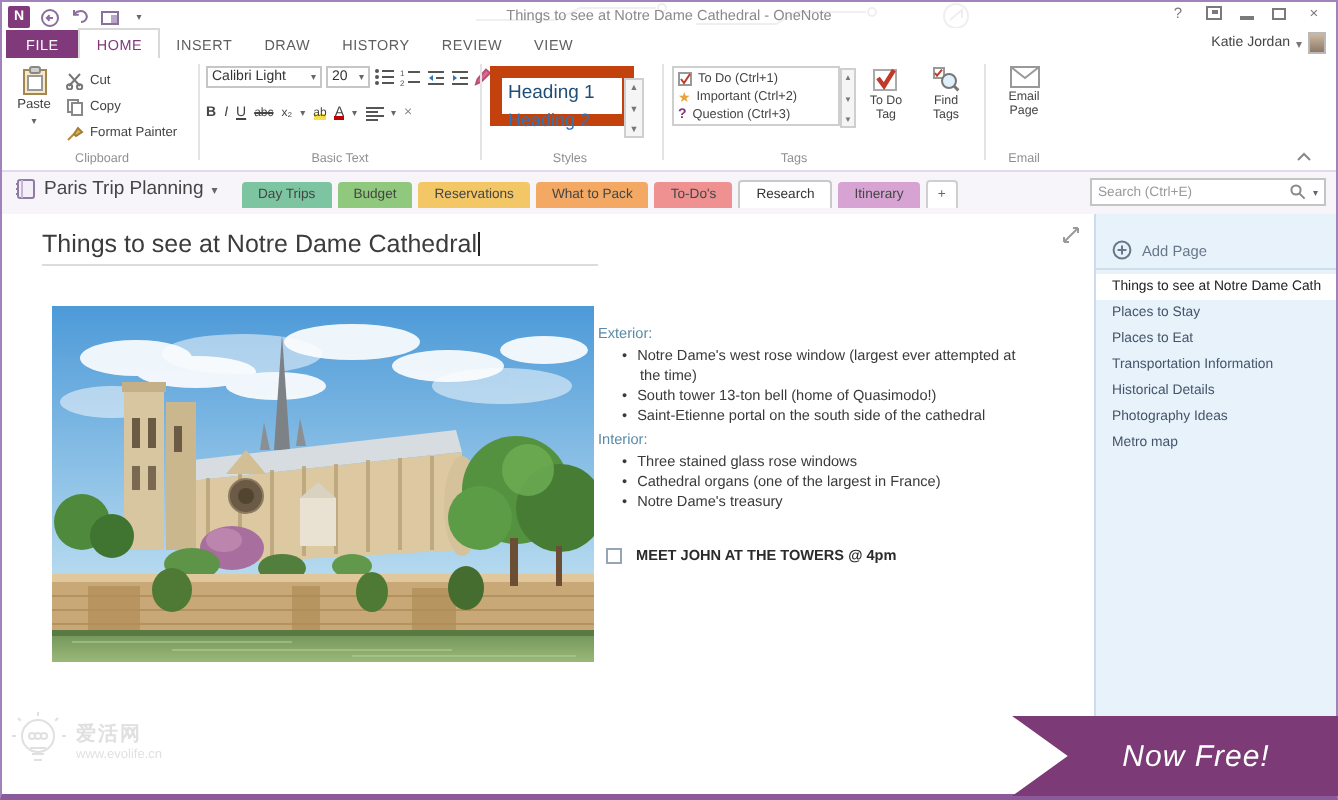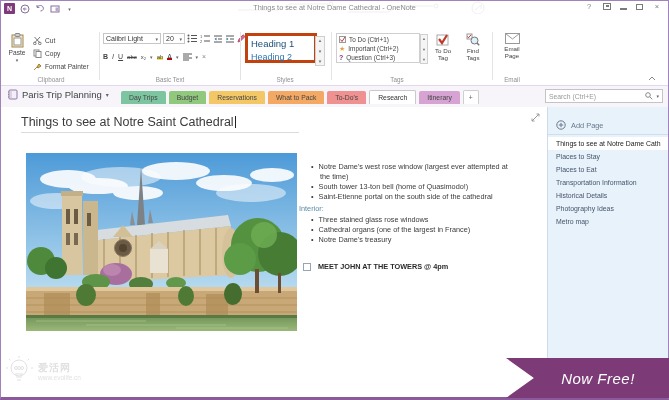--- a/index.html
+++ b/index.html
@@ -33,21 +33,21 @@
   
   .ribbon { position:absolute; left:0; top:28px; right:0; height:57px; background:#fff; border-bottom:1px solid #e3d9ee; }
   .group { position:absolute; top:2px; bottom:0; }
   .grouplabel { position:absolute; bottom:2px; left:0; right:0; text-align:center; font-size:6.3px; color:#918f94; }
   .gdiv { position:absolute; top:3px; width:1px; height:48px; background:#e4e4e4; }
   .rbtn-lg { display:flex; flex-direction:column; align-items:center; font-size:6.6px; color:#444; gap:1px; }
   .rbtn-sm { display:flex; align-items:center; gap:3px; font-size:6.6px; color:#444; height:10px; }
   .caret-s { font-size:5px; color:#666; }
   .combo { border:1px solid #c6c6c6; background:#fff; font-size:7px; color:#333; display:flex; align-items:center; justify-content:space-between; padding:0 2px; height:11px; }
   .mini { font-size:7px; color:#444; display:flex; align-items:center; }
-  .stylesbox { position:absolute; left:2px; top:2px; width:72px; height:30px; border:3px solid #c2410c; background:#fff; padding:1px 3px; }
+  .stylesbox { position:absolute; left:2px; top:2px; width:72px; height:30px; border:6px solid #c2410c; background:#fff; padding:1px 3px; }
   .sh1 { font-size:9.5px; color:#1f4e79; line-height:14px; }
   .sh2 { font-size:9px; color:#2e75b6; line-height:13px; }
   .scrollcol { position:absolute; right:-11px; top:0; width:10px; height:30px; border:1px solid #cfcfcf; background:#f5f5f5; display:flex; flex-direction:column; align-items:center; justify-content:space-between; font-size:4.5px; color:#777; padding:1px 0; }
   .tagsbox { position:absolute; left:2px; top:2px; width:84px; height:30px; border:1px solid #cfcfcf; background:#fff; padding:1px 2px; }
   .tagrow { display:flex; align-items:center; gap:3px; font-size:6.4px; color:#444; height:9px; }
   .tagscroll { position:absolute; right:-9px; top:0; width:8px; height:30px; border:1px solid #cfcfcf; background:#f5f5f5; display:flex; flex-direction:column; align-items:center; justify-content:space-between; font-size:4px; color:#777; padding:1px 0; }
   .bigbtn { position:absolute; top:2px; width:22px; display:flex; flex-direction:column; align-items:center; font-size:6.2px; color:#444; text-align:center; line-height:6.5px; gap:2px; }
   .collapse { position:absolute; right:12px; bottom:4px; color:#888; }
 
   
@@ -133,20 +133,34 @@
     <div class="win-title">Things to see at Notre Dame Cathedral - OneNote</div>
     <div class="win-controls">
       <span class="wc">?</span>
       <span class="wc-disp"></span>
       <span class="wc-min"></span>
       <span class="wc-box"></span>
       <span class="wc">×</span>
     </div>
   </div>
 
+  <div class="tabrow">
+    <div class="tab file">FILE</div>
+    <div class="tab active">HOME</div>
+    <div class="tab">INSERT</div>
+    <div class="tab">DRAW</div>
+    <div class="tab">HISTORY</div>
+    <div class="tab">REVIEW</div>
+    <div class="tab">VIEW</div>
+    <div class="account">
+      <span class="uname">Katie Jordan</span>
+      <span class="caret">▾</span>
+      <span class="avatar"></span>
+    </div>
+  </div>
 
   <div class="ribbon">
 
     <div class="group" style="left:2px; width:96px;">
       <div class="rbtn-lg" style="position:absolute; left:2px; top:2px; width:24px;">
         <svg width="13" height="15" viewBox="0 0 13 15">
             <rect x="1" y="2" width="11" height="12" fill="#f6e9c8" stroke="#a08850"></rect>
             <rect x="4" y="0.5" width="5" height="3" rx="1" fill="#cfcfcf" stroke="#888"></rect>
             <rect x="3" y="5" width="7" height="7" fill="#fff" stroke="#999"></rect>
           </svg>
@@ -335,21 +349,21 @@
       <svg width="8" height="8" viewBox="0 0 8 8">
           <circle cx="3" cy="3" r="2.3" fill="none" stroke="#888"></circle>
           <path d="M4.8 4.8L7.3 7.3" stroke="#888"></path>
         </svg>
       <span class="caret-s">▾</span>
     </div>
   </div>
 
   <div class="main">
     <div class="canvas">
-      <div class="pagetitle"><span>Things to see at Notre Saint Cathedral</span><span class="cursor"></span></div>
+      <div class="pagetitle"><span>Things to see at Notre Dame Cathedral</span><span class="cursor"></span></div>
       <svg class="expand" width="9" height="9" viewBox="0 0 9 9">
           <path d="M1 8L8 1M1 8V5.5M1 8h2.5M8 1H5.5M8 1v2.5" fill="none" stroke="#9a9a9a"></path>
         </svg>
 
       <svg class="photo" viewBox="0 0 271 178">
         <defs>
           <linearGradient id="sg" x1="0" y1="0" x2="0" y2="1">
             <stop offset="0" stop-color="#4d9ad8"></stop>
               <stop offset="1" stop-color="#b9dcf0"></stop>
           </linearGradient>
@@ -441,20 +455,21 @@
         <rect x="0" y="162" width="271" height="16" fill="url(#wg)"></rect>
         <rect x="0" y="162" width="271" height="3" fill="#5a7a44"></rect>
         <g stroke="#b8d49a" opacity="0.5">
             <line x1="10" y1="168" x2="120" y2="168"></line>
             <line x1="60" y1="172" x2="200" y2="172"></line>
             <line x1="150" y1="175" x2="262" y2="175"></line>
           </g>
       </svg>
 
       <div class="notes">
+        <div class="nh">Exterior:</div>
         <ul>
           <li>Notre Dame's west rose window (largest ever attempted at the time)</li>
           <li>South tower 13-ton bell (home of Quasimodo!)</li>
           <li>Saint-Etienne portal on the south side of the cathedral</li>
         </ul>
         <div class="nh">Interior:</div>
         <ul>
           <li>Three stained glass rose windows</li>
           <li>Cathedral organs (one of the largest in France)</li>
           <li>Notre Dame's treasury</li>

